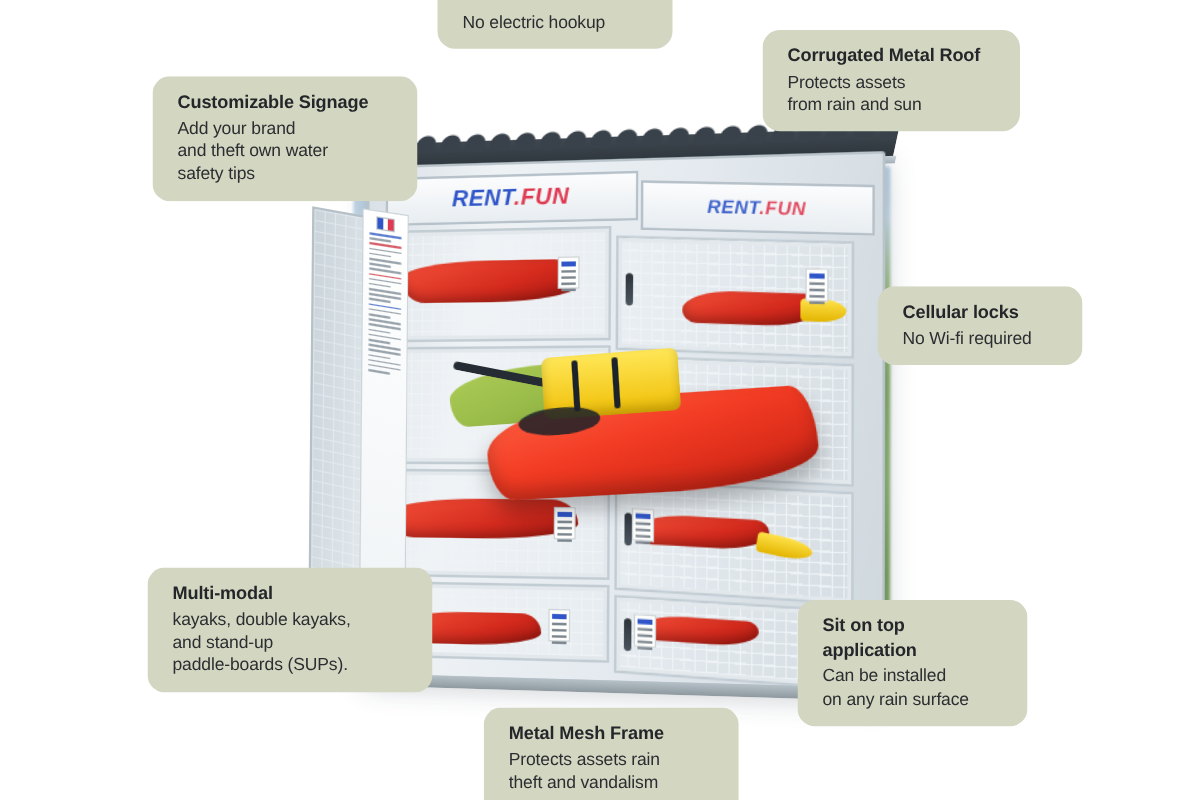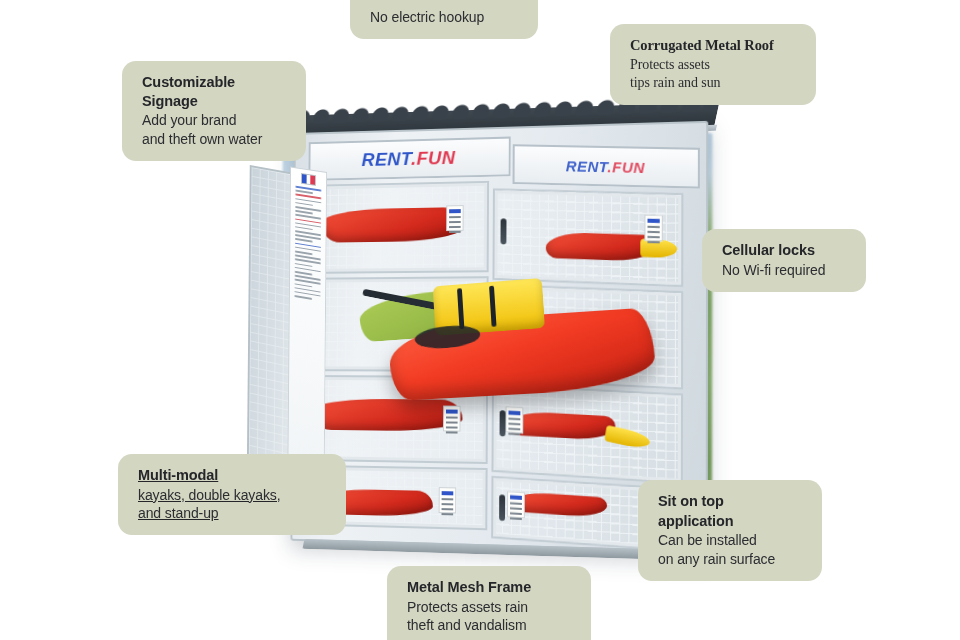--- a/index.html
+++ b/index.html
@@ -203,25 +203,25 @@
   }
   .callout h3{
     font-size:14.5px; font-weight:bold; line-height:1.28; margin-bottom:1px;
     letter-spacing:-.1px;
   }
   .callout p{
     font-size:14px; font-weight:normal; line-height:1.32; letter-spacing:-.1px;
     color:#2b2d31;
   }
 
-  #co-signage  { left:122px; top:61px;  width:184px; }
+  #co-signage  { left:122px; top:61px;  width:212px; }
   #co-solar    { left:350px; top:-14px; width:188px; border-radius:0 0 14px 14px; }
-  #co-roof     { left:610px; top:24px;  width:206px;font-family:Liberation Serif, serif; }
+  #co-roof     { left:610px; top:24px;  width:206px; }
   #co-cellular { left:702px; top:229px; width:164px; }
-  #co-multi    { left:118px; top:454px; width:228px;text-decoration:underline; }
+  #co-multi    { left:118px; top:454px; width:228px; }
   #co-steel    { left:387px; top:566px; width:204px; border-radius:14px 14px 0 0; }
   #co-sit      { left:638px; top:480px; width:184px; }
 </style>
 </head>
 <body>
 
 <div id="stage">
 
   <div class="photo">
     <div class="photo-inner">
@@ -405,41 +405,43 @@
       <div class="hero-cockpit"></div>
 
       <div class="legs"></div>
     </div>
   </div>
 
   <div class="callout" id="co-signage">
     <h3>Customizable Signage</h3>
     <p>Add your brand</p>
     <p>and theft own water</p>
+    <p>safety tips</p>
   </div>
 
   <div class="callout" id="co-solar" style="padding-top:22px;">
     <p>No electric hookup</p>
   </div>
 
   <div class="callout" id="co-roof">
     <h3>Corrugated Metal Roof</h3>
     <p>Protects assets</p>
-    <p>tips rain and sun</p>
+    <p>from rain and sun</p>
   </div>
 
   <div class="callout" id="co-cellular">
     <h3>Cellular locks</h3>
     <p>No Wi-fi required</p>
   </div>
 
   <div class="callout" id="co-multi">
     <h3>Multi-modal</h3>
     <p>kayaks, double kayaks,</p>
     <p>and stand-up</p>
+    <p>paddle-boards (SUPs).</p>
   </div>
 
   <div class="callout" id="co-steel">
     <h3>Metal Mesh Frame</h3>
     <p>Protects assets rain</p>
     <p>theft and vandalism</p>
   </div>
 
   <div class="callout" id="co-sit">
     <h3>Sit on top</h3>

